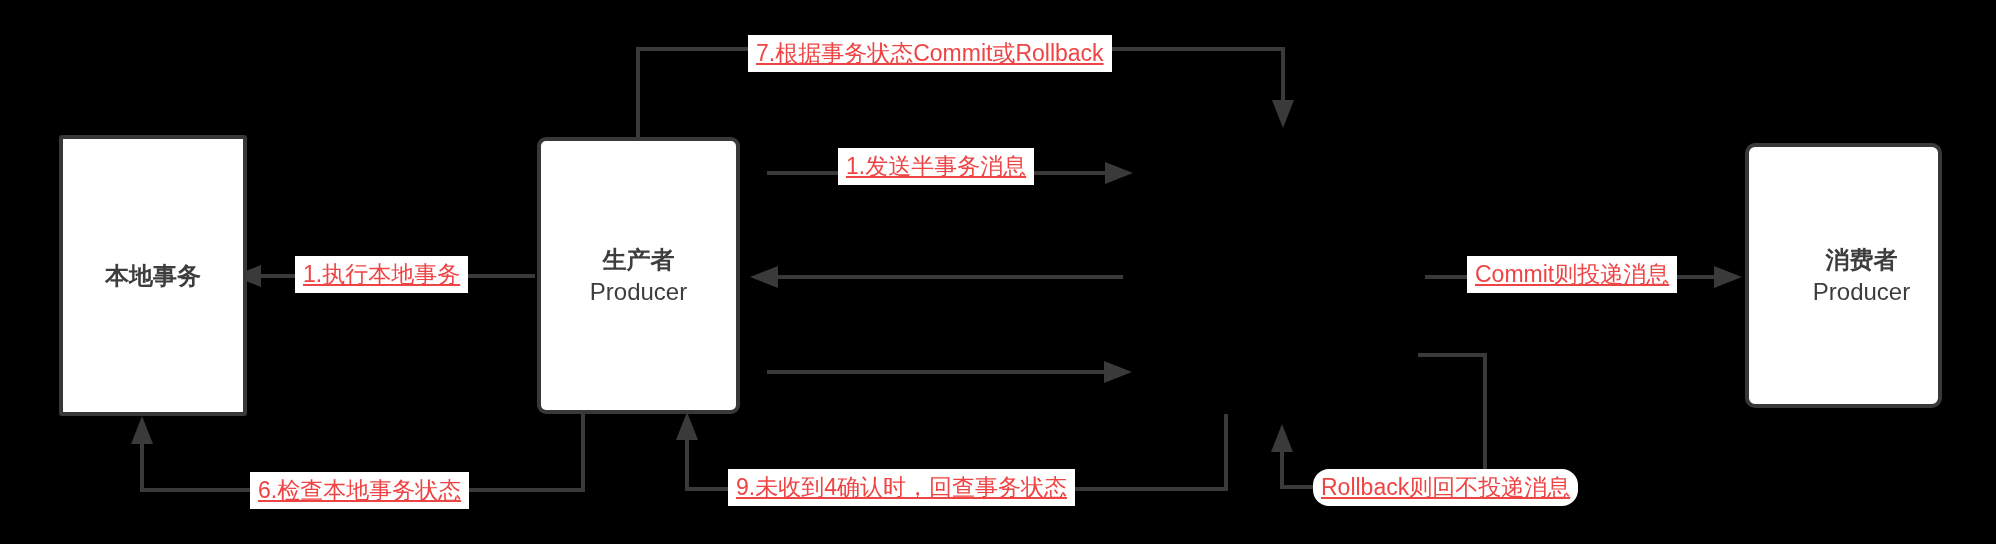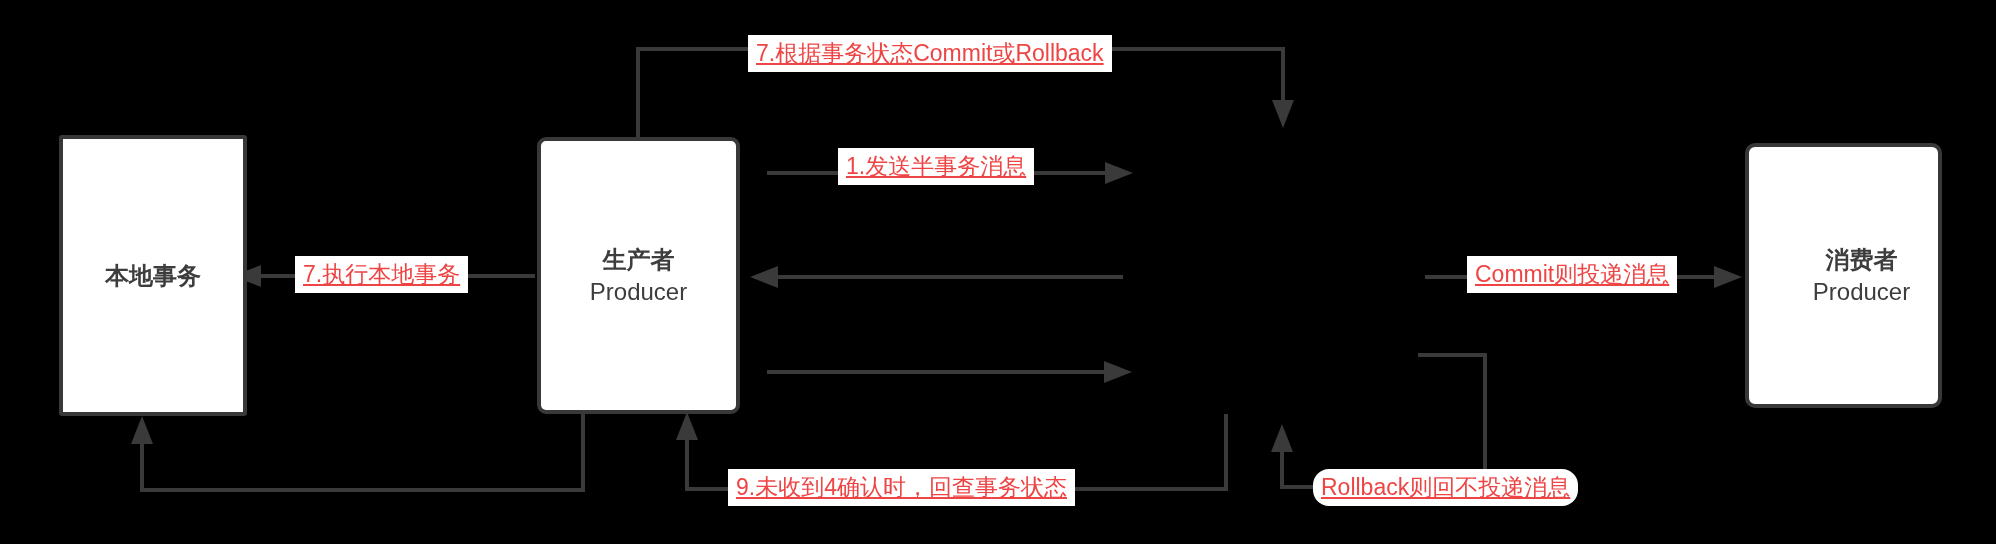--- a/index.html
+++ b/index.html
@@ -50,39 +50,40 @@
 
   <div class="hline" style="left:767px;top:171px;width:340px;"></div>
   <div class="ah ah-right" style="left:1105px;top:162px;"></div>
   <div class="lbl" style="left:838px;top:148px;">1.发送半事务消息</div>
 
   <div class="hline" style="left:776px;top:275px;width:347px;"></div>
   <div class="ah ah-left" style="left:750px;top:266px;"></div>
 
   <div class="hline" style="left:259px;top:274px;width:276px;"></div>
   <div class="ah ah-left" style="left:233px;top:265px;"></div>
-  <div class="lbl" style="left:295px;top:256px;">7.执行本地事务</div>
+  <div class="lbl" style="left:295px;top:256px;">1.执行本地事务</div>
 
   <div class="hline" style="left:767px;top:370px;width:340px;"></div>
   <div class="ah ah-right" style="left:1104px;top:361px;"></div>
 
   <div class="hline" style="left:1425px;top:275px;width:290px;"></div>
   <div class="ah ah-right" style="left:1714px;top:266px;"></div>
   <div class="lbl" style="left:1467px;top:256px;text-align:right;">Commit则投递消息</div>
 
   <div class="vline" style="left:1224px;top:414px;height:77px;"></div>
   <div class="hline" style="left:685px;top:487px;width:543px;"></div>
   <div class="vline" style="left:685px;top:438px;height:53px;"></div>
   <div class="ah ah-up" style="left:676px;top:412px;"></div>
   <div class="lbl" style="left:728px;top:469px;">9.未收到4确认时，回查事务状态</div>
 
   <div class="vline" style="left:581px;top:414px;height:78px;"></div>
   <div class="hline" style="left:140px;top:488px;width:445px;"></div>
   <div class="vline" style="left:140px;top:440px;height:52px;"></div>
   <div class="ah ah-up" style="left:131px;top:416px;"></div>
+  <div class="lbl" style="left:250px;top:472px;">6.检查本地事务状态</div>
 
   <div class="hline" style="left:1280px;top:485px;width:35px;"></div>
   <div class="vline" style="left:1280px;top:450px;height:39px;"></div>
   <div class="ah ah-up" style="left:1271px;top:424px;"></div>
   <div class="hline" style="left:1418px;top:353px;width:69px;"></div>
   <div class="vline" style="left:1483px;top:353px;height:119px;"></div>
   <div class="lbl" style="left:1313px;top:469px;border-radius:16px;">Rollback则回不投递消息</div>
 
   <div class="box" style="left:49px;top:135px;width:188px;height:281px;border-radius:3px;margin-left:10px;">
     <div class="t">本地事务</div>

